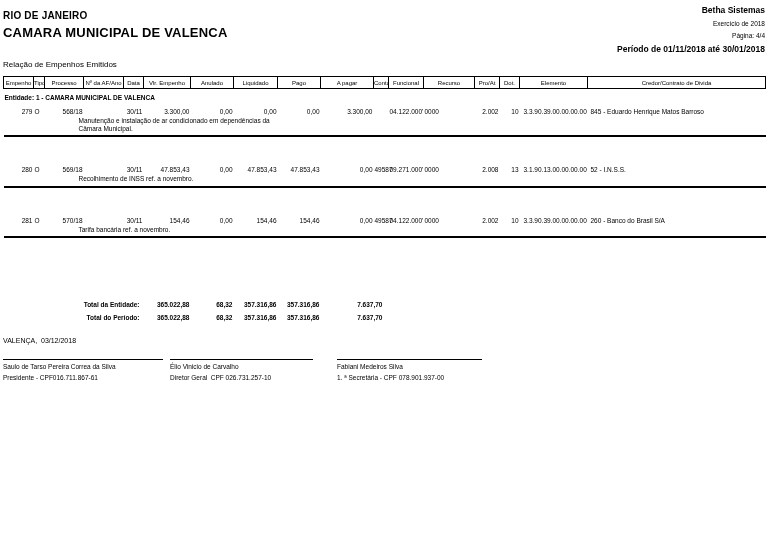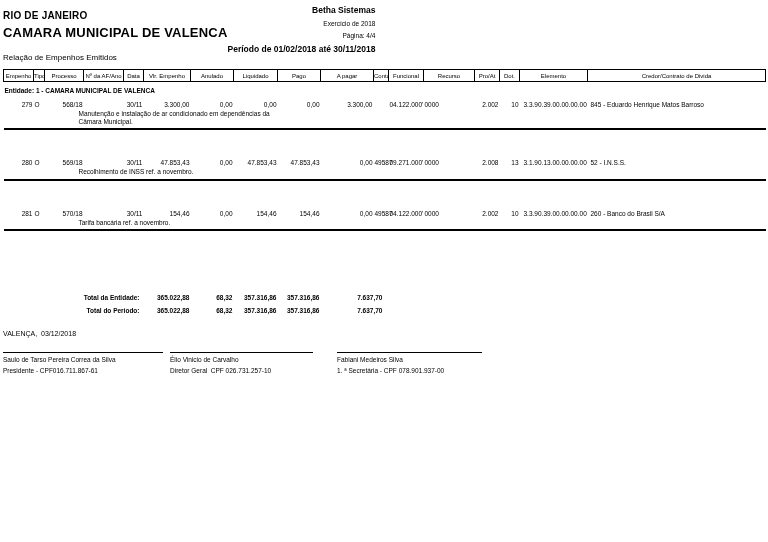--- a/index.html
+++ b/index.html
@@ -3,25 +3,25 @@
 <meta charset="utf-8">
 <style>
   * { box-sizing: border-box; }
   html, body { margin: 0; padding: 0; background: #fff; }
   .page {
     width: 768px; height: 542px; padding: 3px;
     font-family: "Liberation Sans", sans-serif;
     color: #000; background: #fff; overflow: hidden; position: relative;
   }
   
-  .top { display: flex; align-items: flex-start; }
+  .top { display: flex; justify-content: space-between; align-items: flex-start; }
   .h-left { margin-top: 7px; }
   .state-name { font-size: 10px; font-weight: bold; letter-spacing: .2px; }
   .entity-name { font-size: 13px; font-weight: bold; margin-top: 4px; letter-spacing: .2px; }
-  .report-title { font-size: 8px; margin-top: 13px; }
+  .report-title { font-size: 8px; margin-top: 20px; }
   .h-right { text-align: right; margin-top: 2px; }
   .system-name { font-size: 8.5px; font-weight: bold; }
   .exercise, .page-info { font-size: 6.5px; margin-top: 5px; }
   .period { font-size: 8.5px; font-weight: bold; margin-top: 5px; }
 
   
   table { border-collapse: collapse; table-layout: fixed; width: 762px; margin-top: 7px; font-size: 6.5px; }
   th {
     border: 1px solid #000; font-weight: normal; font-size: 6px;
     height: 12px; padding: 0; text-align: center; white-space: nowrap; overflow: hidden;
@@ -59,21 +59,21 @@
   <div class="top">
     <div class="h-left">
       <div class="state-name">RIO DE JANEIRO</div>
       <div class="entity-name">CAMARA MUNICIPAL DE VALENCA</div>
       <div class="report-title">Relação de Empenhos Emitidos</div>
     </div>
     <div class="h-right">
       <div class="system-name">Betha Sistemas</div>
       <div class="exercise">Exercício de 2018</div>
       <div class="page-info">Página: 4/4</div>
-      <div class="period">Período de 01/02/2018 até 30/11/2018</div>
+      <div class="period">Período de 01/11/2018 até 30/01/2018</div>
     </div>
   </div>
 
   <table>
     <colgroup>
       <col style="width:30px">
         <col style="width:11px">
         <col style="width:39px">
         <col style="width:40px">
       <col style="width:20px">

